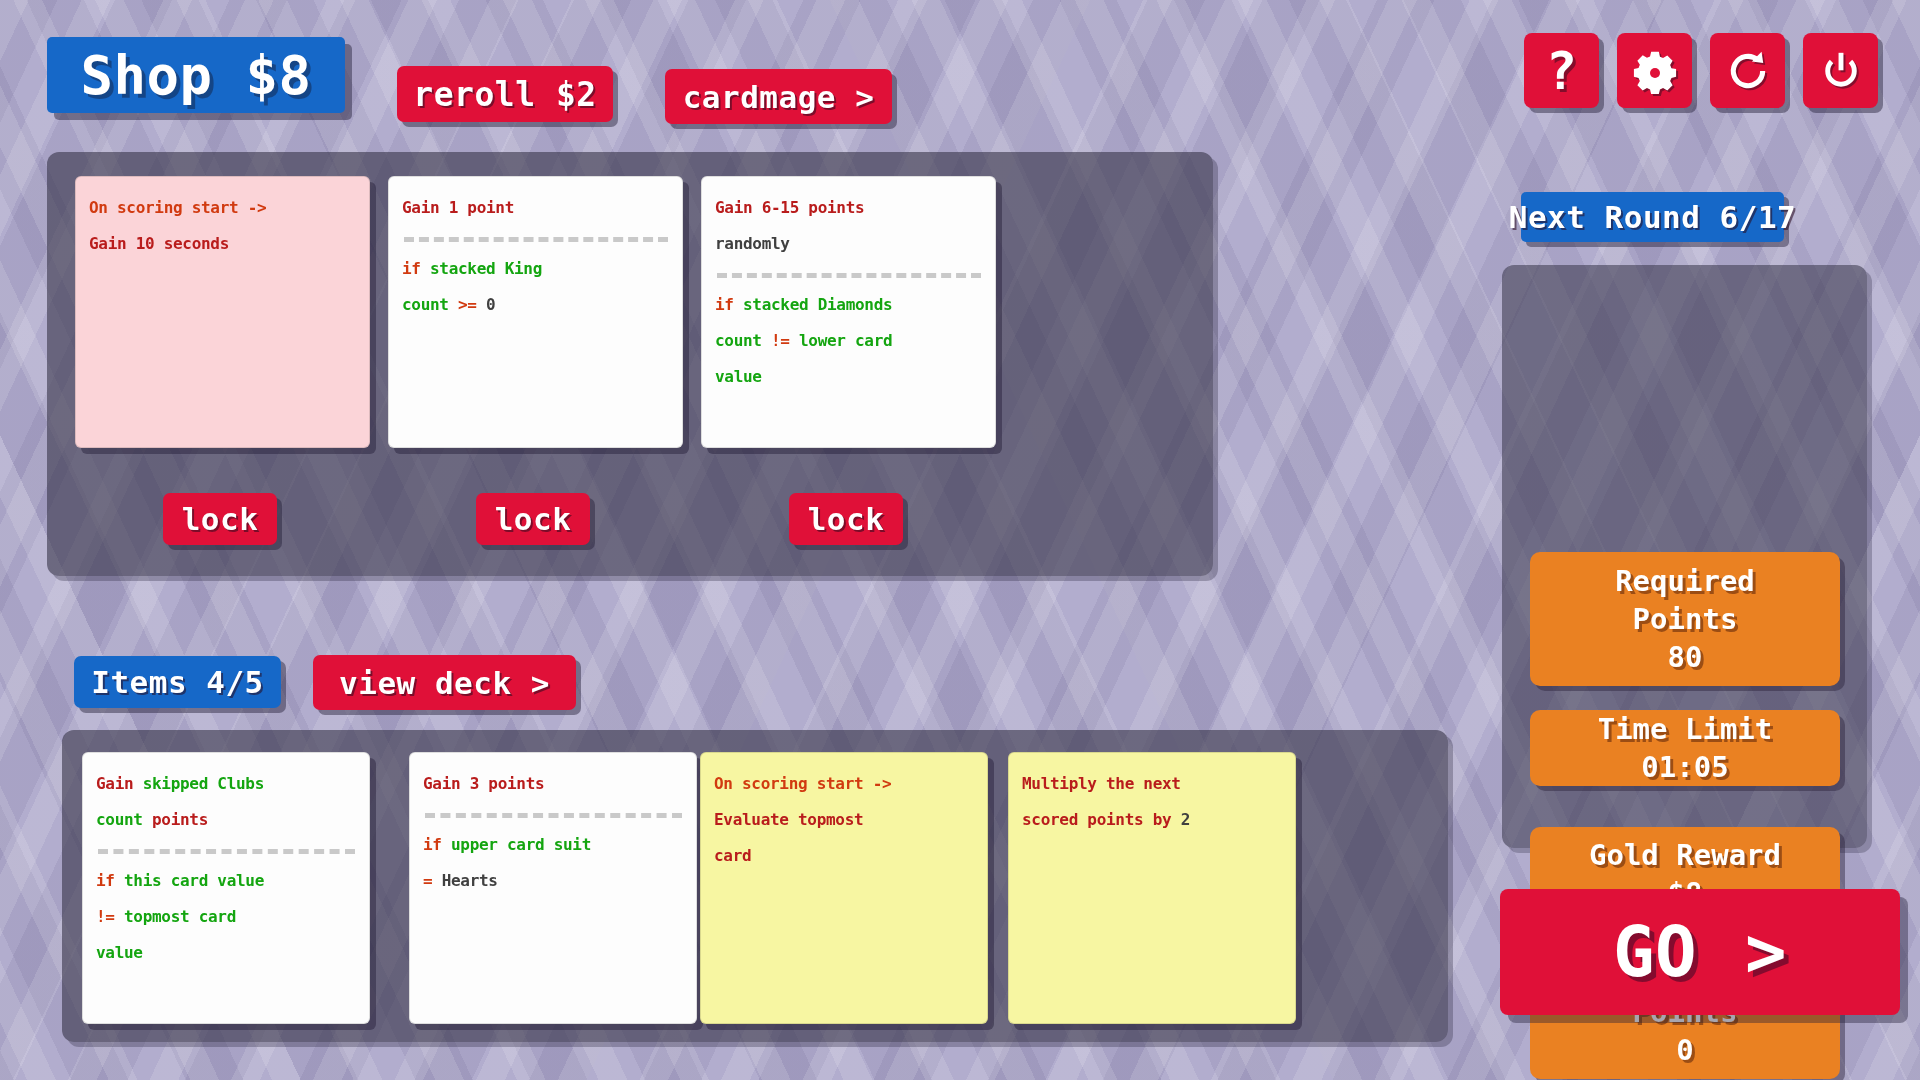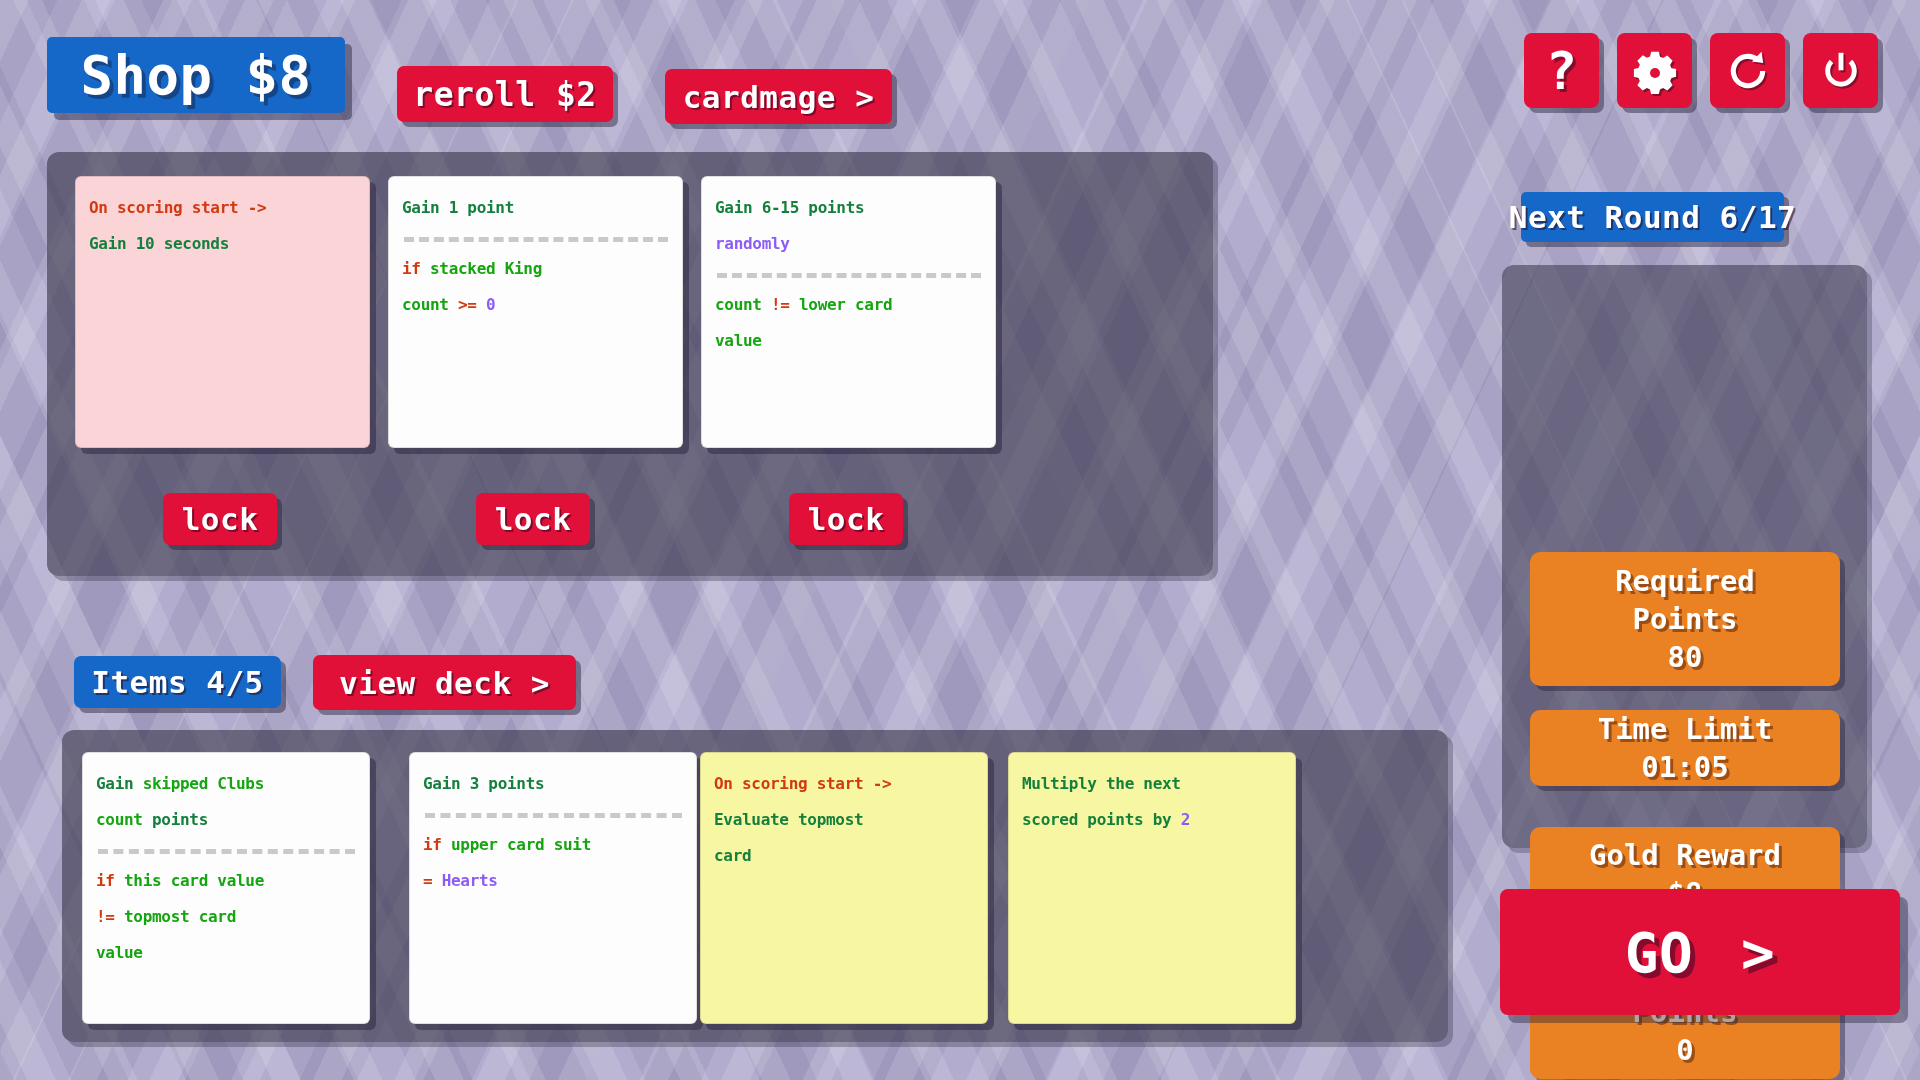--- a/index.html
+++ b/index.html
@@ -75,24 +75,24 @@
     position:absolute; border-radius:6px;
     box-shadow:6px 6px 0 rgba(30,25,50,.42);
     padding:13px 12px 10px 13px;
     overflow:hidden;
     border:1px solid rgba(0,0,0,.12);
   }
   .card.white{ background:#fdfdfd; }
   .card.pink { background:#fbd4d8; }
   .card.yellow{ background:#f7f6a2; }
   .cline{ font-size:16px; line-height:36px; white-space:pre-wrap; font-weight:bold; letter-spacing:-.3px; }
-  .t-blue  { color:#15803d; }
+  .t-blue  { color:#b91c1c; }
   .t-green { color:#14a510; }
   .t-red   { color:#d13a10; }
-  .t-dark  { color:#8b5cf6; }
+  .t-dark  { color:#404040; }
   .divider{
     height:0; border-top:5px dashed #c9c9c9; margin:11px 2px 9px 2px;
   }
 
   
   .lock-btn{ position:absolute; width:114px; height:52px; font-size:31px; }
 
   
   .items-badge{ position:absolute; left:74px; top:656px; width:207px; height:52px; font-size:31px; }
   .viewdeck-btn{ position:absolute; left:313px; top:655px; width:263px; height:55px; font-size:31px; }
@@ -111,21 +111,21 @@
     position:absolute; left:28px; width:310px;
     border-radius:10px; background:#ea8122;
     box-shadow:5px 5px 0 rgba(45,35,60,.45);
     display:flex; flex-direction:column; align-items:center; justify-content:center;
     color:#fff; font-weight:bold; font-size:29px; line-height:38px;
     text-shadow:3px 3px 0 rgba(90,35,10,.55);
     text-align:center; white-space:pre-line; padding:4px;
   }
   .go-btn{
     position:absolute; left:1500px; top:889px; width:400px; height:126px;
-    font-size:56px; border-radius:8px; gap:48px;
+    font-size:69px; border-radius:8px; gap:48px;
     box-shadow:8px 8px 0 rgba(35,30,55,.40);
     text-shadow:5px 5px 0 rgba(70,8,40,.6);
   }
 </style>
 </head>
 <body>
 
 <div id="bg"></div>
 
 <div id="root">
@@ -167,20 +167,21 @@
       <div class="card white" style="left: 388px; top: 176px; width: 295px; height: 272px;">
         <div class="cline"><span class="t-blue">Gain 1 point</span></div>
         <div class="divider"></div>
         <div class="cline"><span class="t-red">if </span><span class="t-green">stacked King</span></div>
         <div class="cline"><span class="t-green">count </span><span class="t-red">&gt;= </span><span class="t-dark">0</span></div>
       </div>
       <div class="card white" style="left: 701px; top: 176px; width: 295px; height: 272px;">
         <div class="cline"><span class="t-blue">Gain 6-15 points</span></div>
         <div class="cline"><span class="t-dark">randomly</span></div>
         <div class="divider"></div>
+        <div class="cline"><span class="t-red">if </span><span class="t-green">stacked Diamonds</span></div>
         <div class="cline"><span class="t-green">count </span><span class="t-red">!= </span><span class="t-green">lower card</span></div>
         <div class="cline"><span class="t-green">value</span></div>
       </div>
     </div>
   <div id="shop-locks">
       <div class="pbtn red lock-btn" style="left: 163px; top: 493px;">lock</div>
       <div class="pbtn red lock-btn" style="left: 476px; top: 493px;">lock</div>
       <div class="pbtn red lock-btn" style="left: 789px; top: 493px;">lock</div>
     </div>
 

